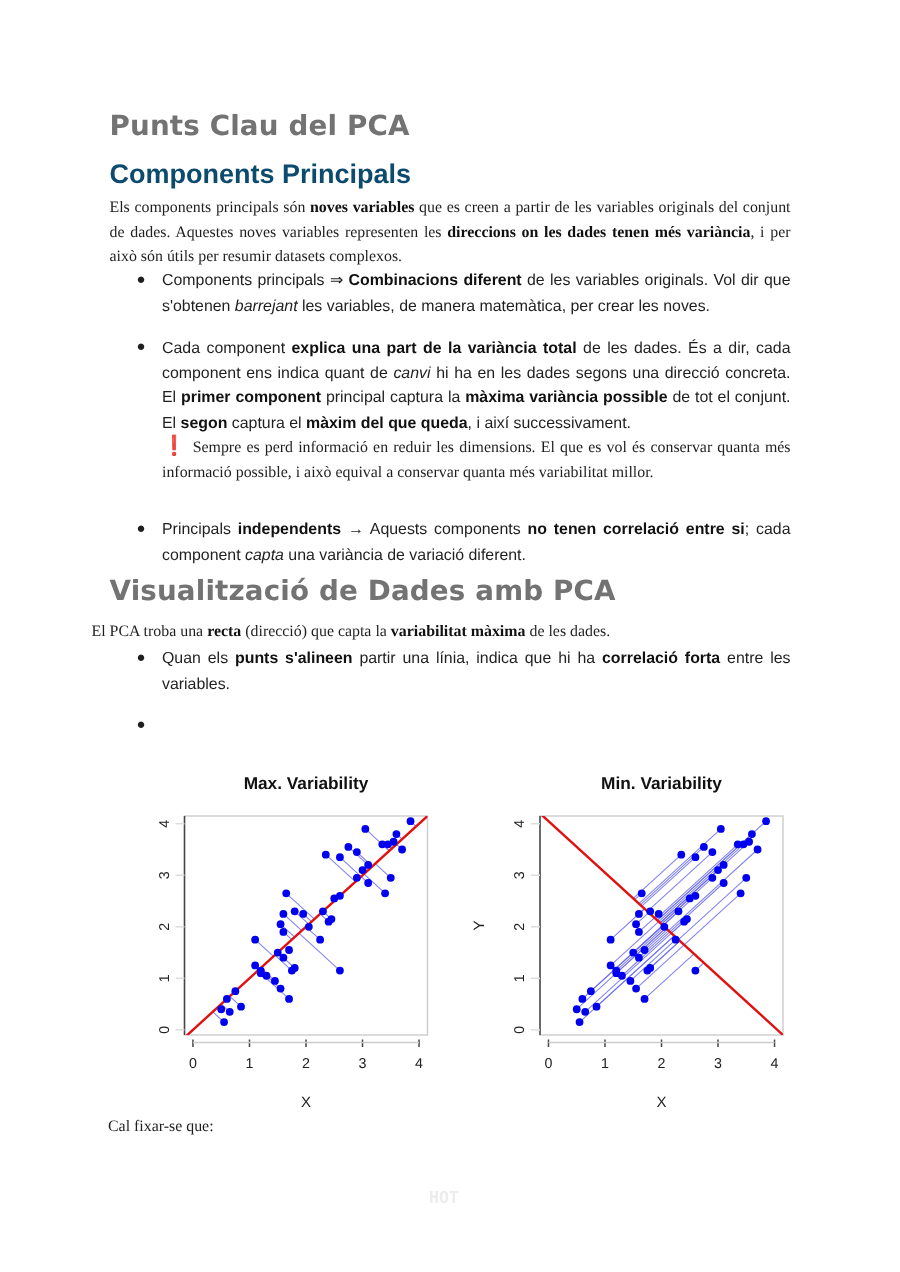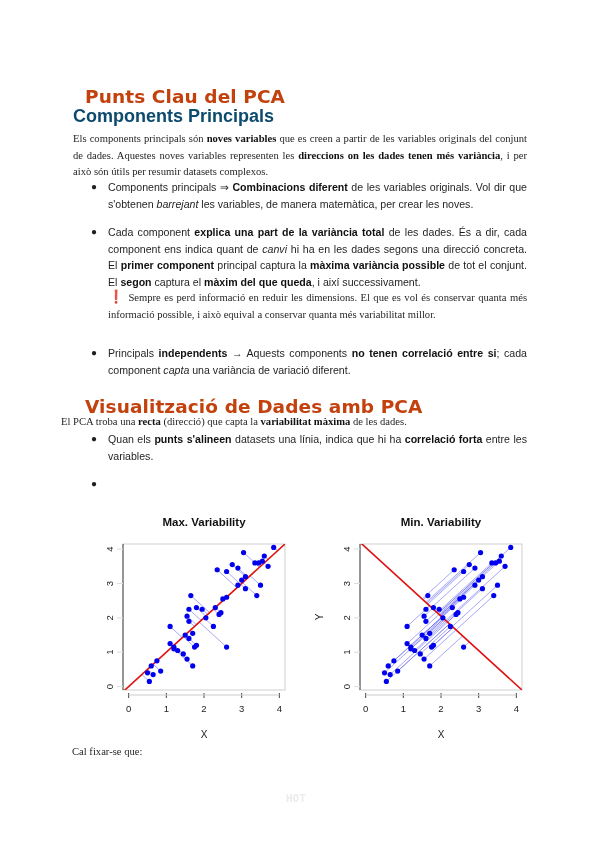--- a/index.html
+++ b/index.html
@@ -1,20 +1,20 @@
 <!DOCTYPE html>
 <html><head>
 <meta charset="utf-8">
 <style>
   html, body { margin: 0; padding: 0; background: #ffffff; }
   body { width: 600px; height: 848px; position: relative; overflow: hidden;
          font-family: "Liberation Sans", sans-serif; color: #1f1f1f; }
   .page { position: absolute; left: 73px; top: 0; width: 454px; }
-  h1 { position: absolute; left: 0; top: 74px; margin: 12px; font-size: 18.5px; font-weight: bold;
-       font-family: "DejaVu Sans", sans-serif; letter-spacing: 0.1px; color: #c2410c; }
+  h1 { position: absolute; left: 0; top: 74px; margin: 0; font-size: 18.5px; font-weight: bold;
+       font-family: "DejaVu Sans", sans-serif; letter-spacing: 0.1px; color: #737373; }
   h2.sub { position: absolute; left: 0; top: 106px; margin: 0; font-size: 18px; font-weight: bold; color: #0c4a6e; }
   .p { font-size: 10.6px; line-height: 16.5px; text-align: justify; margin: 0; font-family: Liberation Serif, serif; }
   .abs { position: absolute; left: 0; width: 454px; }
   ul { margin: 0; padding: 0; list-style: none; }
   li { position: relative; padding-left: 35px; font-size: 10.6px; line-height: 16.5px; text-align: justify; }
   li .bullet { position: absolute; left: 18px; top: 0; font-size: 10px; }
   b { font-weight: bold; color: #111; }
   .warn { color: #e0201b; font-weight: bold; font-size: 13px; }
   h1.h2 { top: 384px; }
   .chart-svg { position: absolute; top: 508px; }
@@ -39,21 +39,21 @@
 
   <ul class="abs" style="top:345px">
     <li><span class="bullet">●</span><span><span>Principals </span><b>independents</b><span> → Aquests components </span><b>no tenen correlació entre si</b><span>; cada component </span><i>capta</i><span> una variància de variació diferent.</span></span></li>
   </ul>
 
   <h1 class="h2">Visualització de Dades amb PCA</h1>
 
   <p class="p abs" style="top:414px; left:-12px"><span>El PCA troba una </span><b>recta</b><span> (direcció) que capta la </span><b>variabilitat màxima</b><span> de les dades.</span></p>
 
   <ul class="abs" style="top:431px">
-    <li><span class="bullet">●</span><span><span>Quan els </span><b>punts s'alineen</b><span> datasets una línia, indica que hi ha </span><b>correlació forta</b><span> entre les variables.</span></span></li>
+    <li><span class="bullet">●</span><span><span>Quan els </span><b>punts s'alineen</b><span> partir una línia, indica que hi ha </span><b>correlació forta</b><span> entre les variables.</span></span></li>
     <li style="margin-top:12px"><span class="bullet">●</span></li>
   </ul>
 
   <p class="p abs" style="top:744px; left:-1px">Cal fixar-se que:</p>
 </div>
 
 <svg class="chart-svg" id="chart0" style="left:90px" width="210" height="240">
     <text x="114" y="18" text-anchor="middle" font-size="11.5" font-weight="bold" font-family="Liberation Sans, sans-serif" fill="#111">Max. Variability</text>
     <rect x="33" y="36" width="162" height="146" fill="none" stroke="#cfcfcf" stroke-width="1"></rect>
     <line x1="33" y1="36" x2="33" y2="182" stroke="#444" stroke-width="1"></line>

